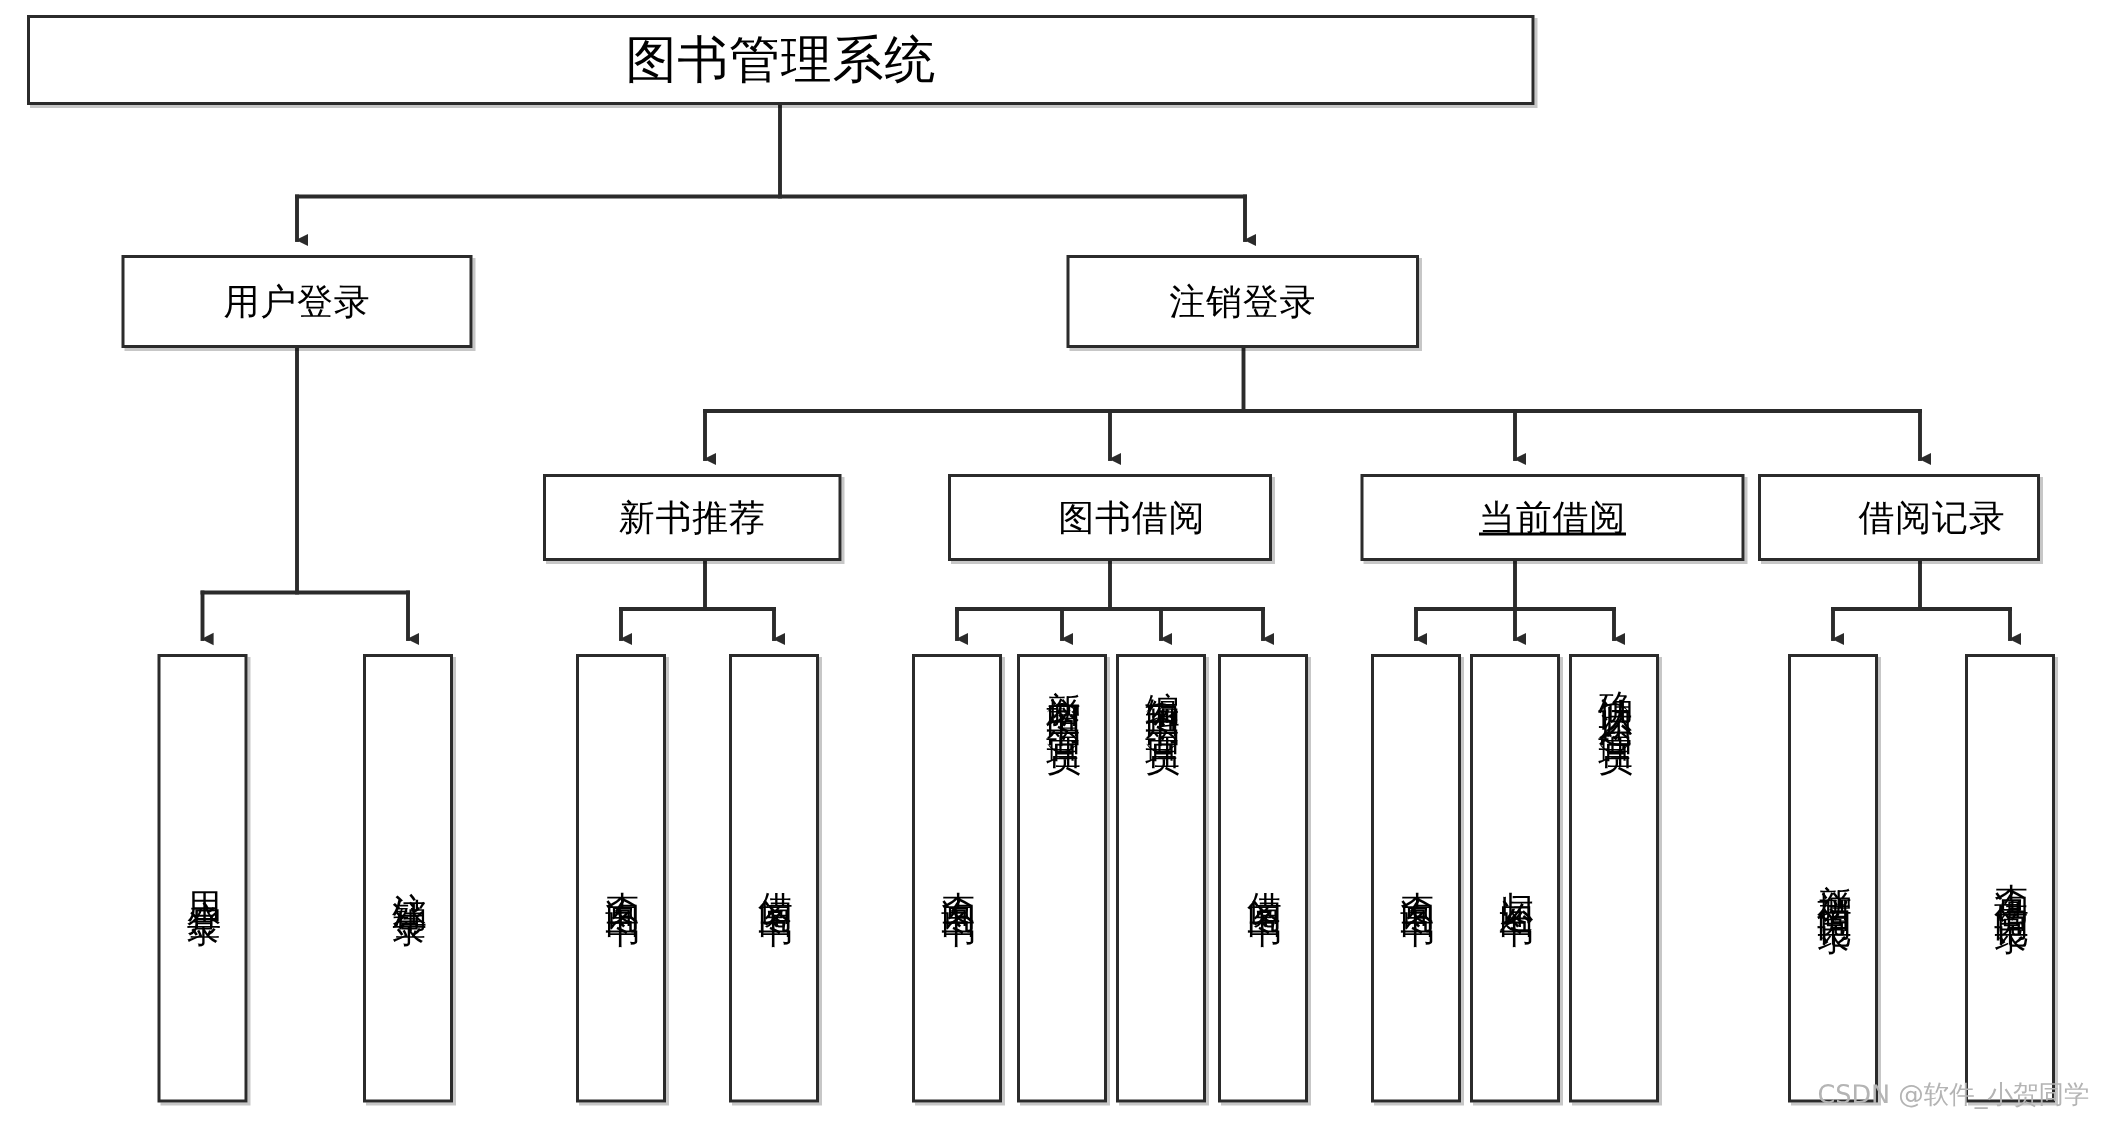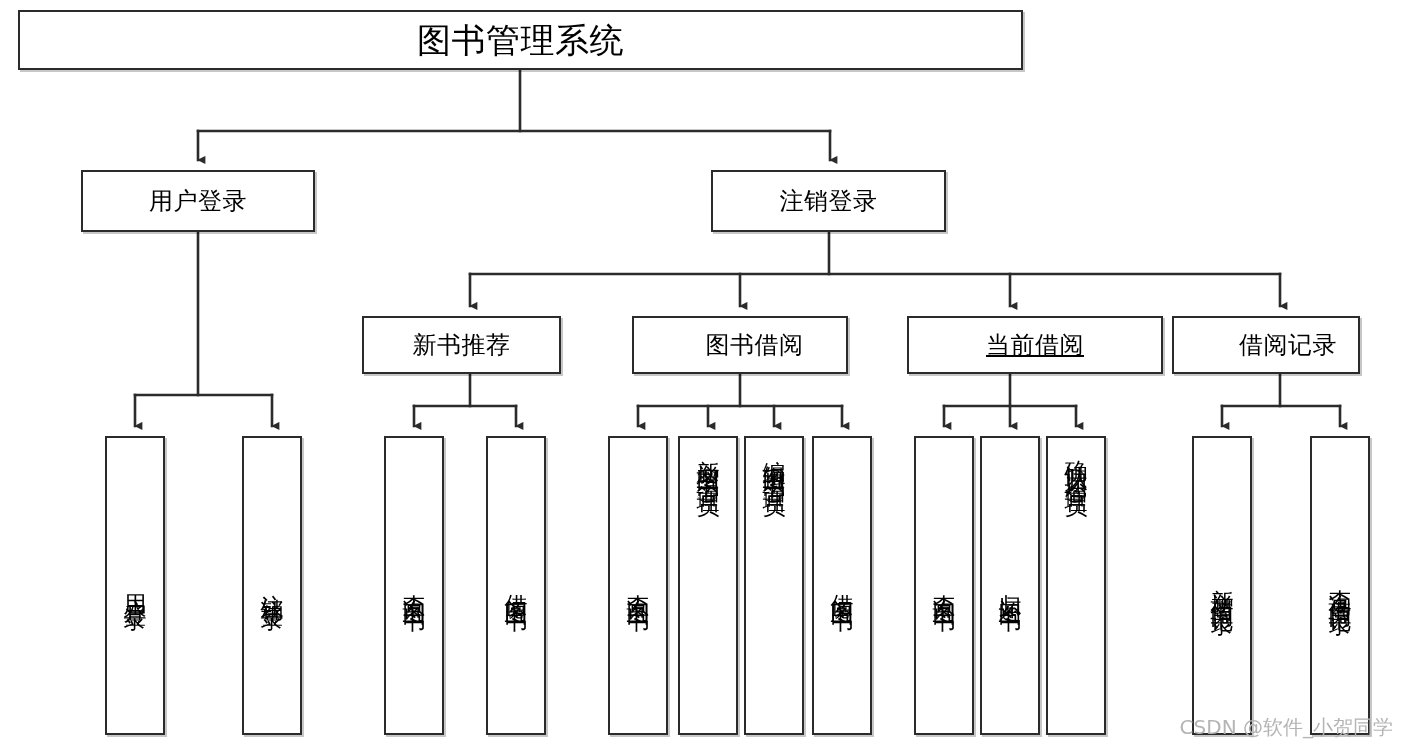--- a/index.html
+++ b/index.html
@@ -75,21 +75,21 @@
     align-items: flex-start;
   }
   .node.vert.align-top .label {
     padding-top: 4px;
   }
   
   #watermark {
     position: absolute;
     right: 12px;
     bottom: 6px;
-    font-size: 20px;
+    font-size: 17px;
     color: #b4b4b4;
     z-index: 5;
     white-space: nowrap;
     font-family: "DejaVu Sans", "Liberation Sans", sans-serif;
   }
 </style>
 </head>
 <body>
 
 <div id="diagram-root">

